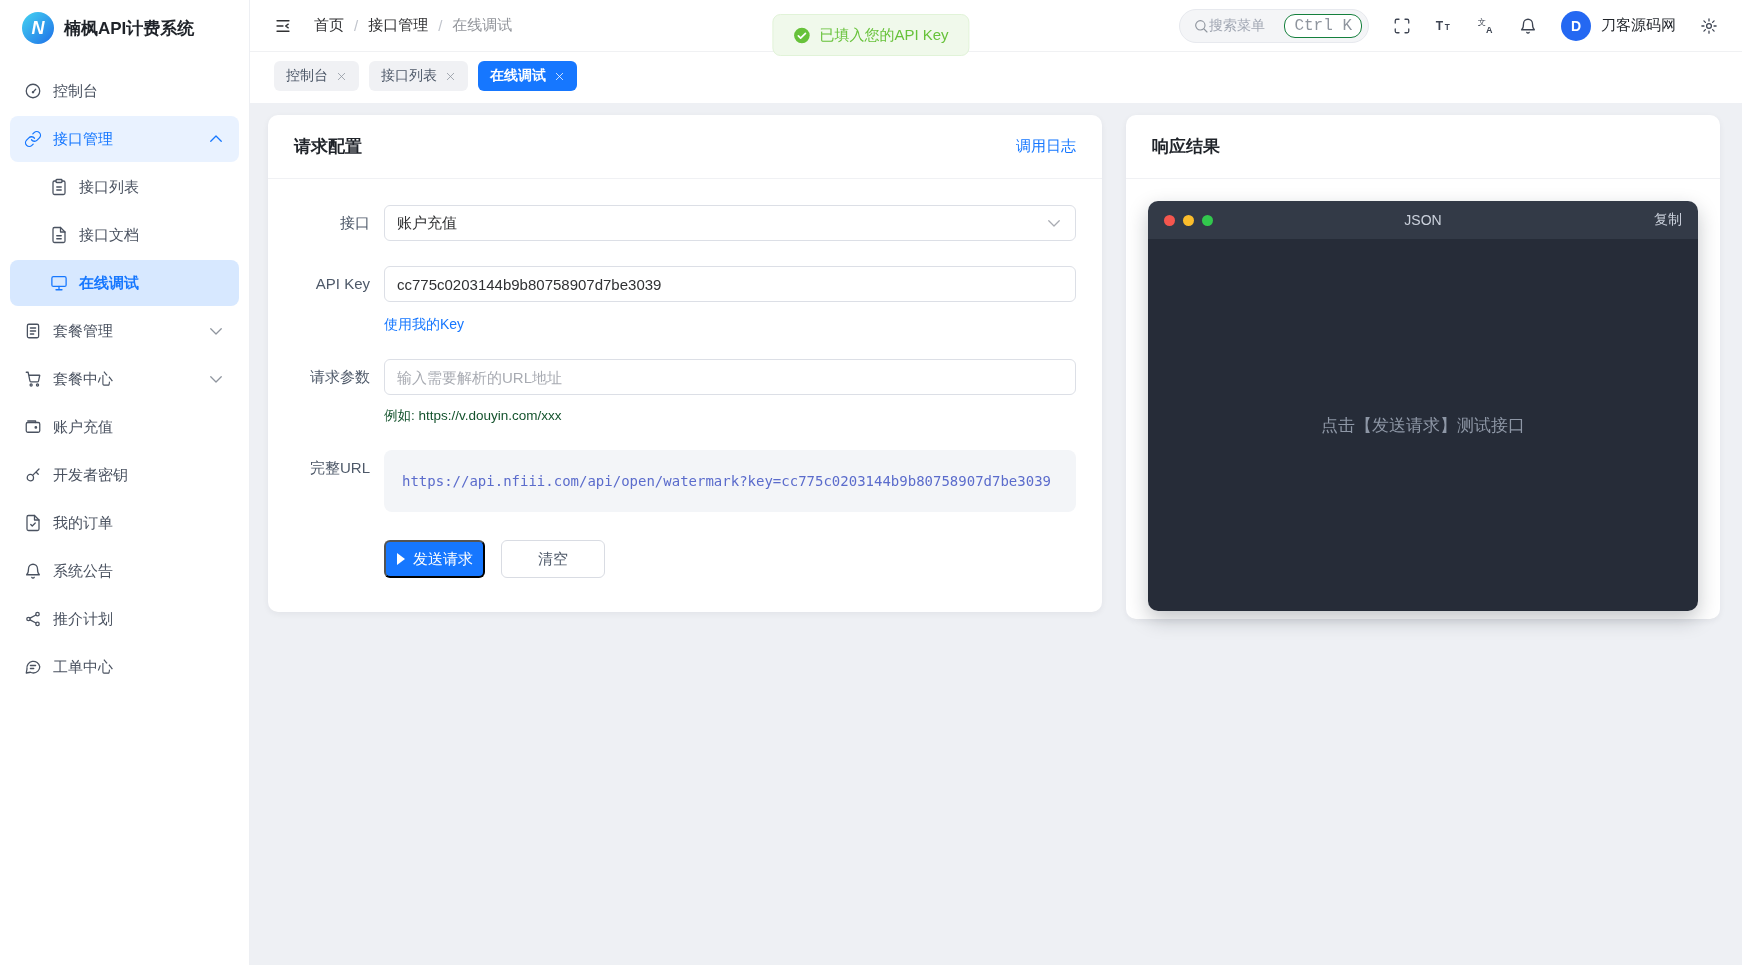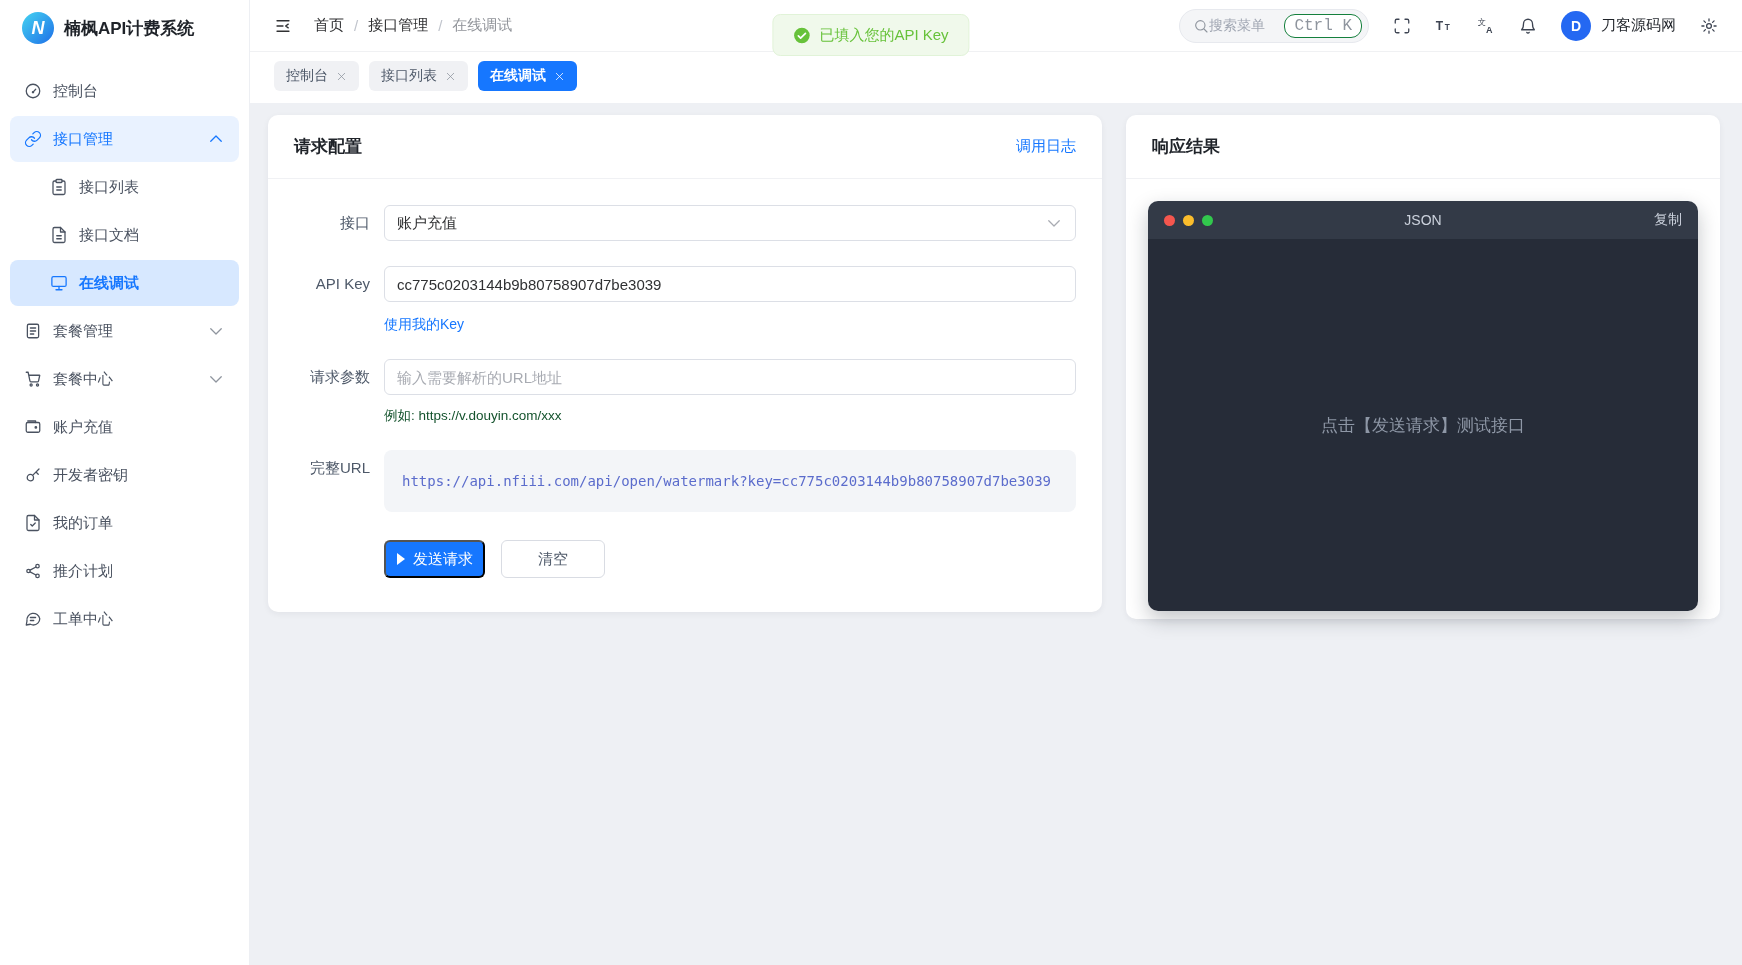--- a/index.html
+++ b/index.html
@@ -202,20 +202,27 @@
     <div class="nav-item">
       <svg class="ic" viewBox="0 0 24 24">
           <path d="M14 2H6a2 2 0 0 0-2 2v16a2 2 0 0 0 2 2h12a2 2 0 0 0 2-2V8z"></path>
           <path d="M14 2v6h6"></path>
           <path d="M9 14l2 2 4-4"></path>
         </svg>
       <span class="nav-label">我的订单</span>
     </div>
     <div class="nav-item">
       <svg class="ic" viewBox="0 0 24 24">
+          <path d="M18 9a6 6 0 0 0-12 0c0 6-2.5 8-2.5 8h17S18 15 18 9"></path>
+          <path d="M13.6 20.5a1.8 1.8 0 0 1-3.2 0"></path>
+        </svg>
+      <span class="nav-label">系统公告</span>
+    </div>
+    <div class="nav-item">
+      <svg class="ic" viewBox="0 0 24 24">
           <circle cx="18" cy="5.5" r="2.3"></circle>
           <circle cx="6" cy="12" r="2.3"></circle>
           <circle cx="18" cy="18.5" r="2.3"></circle>
           <path d="M8.1 10.9l7.8-4.3M8.1 13.1l7.8 4.3"></path>
         </svg>
       <span class="nav-label">推介计划</span>
     </div>
     <div class="nav-item">
       <svg class="ic" viewBox="0 0 24 24">
           <path d="M21 11.5a8.5 8.5 0 0 1-8.5 8.5 8.4 8.4 0 0 1-4-1L3 20l1-5.5a8.5 8.5 0 1 1 17-3z"></path>

